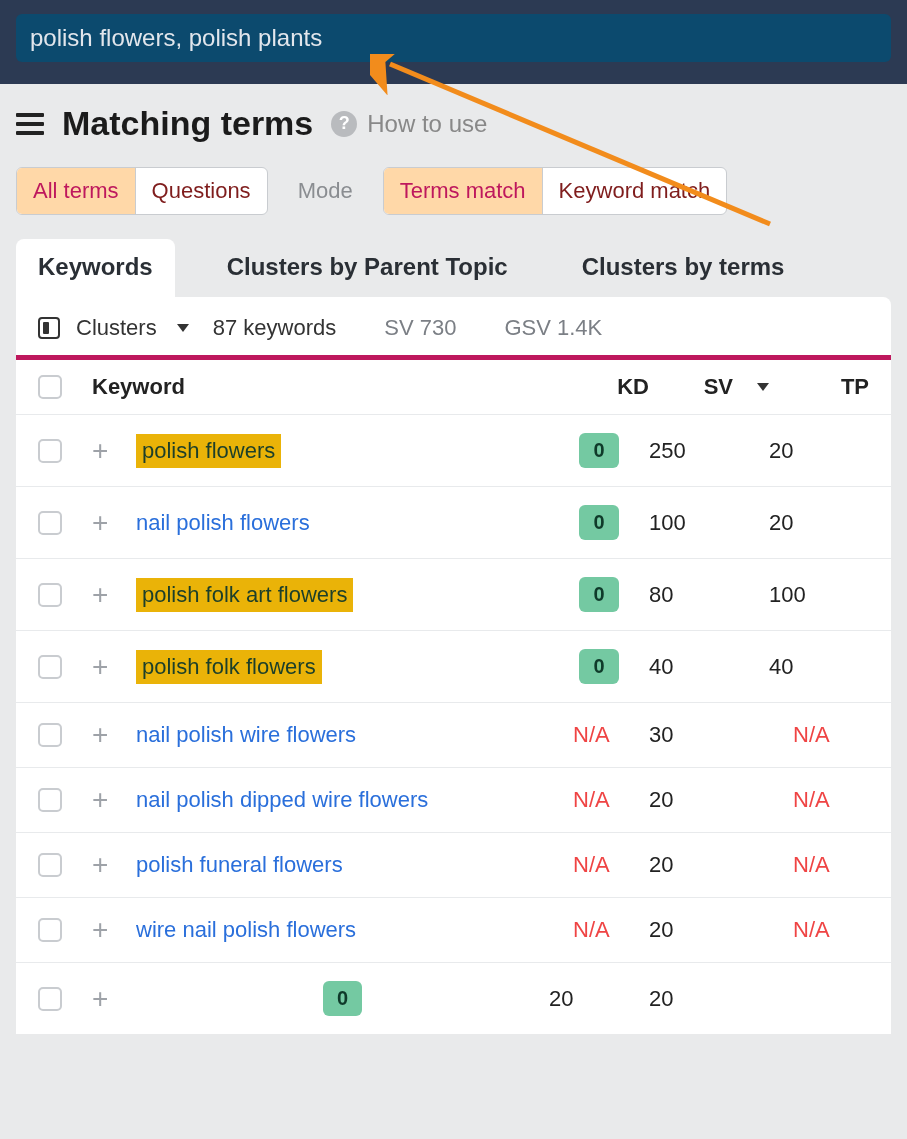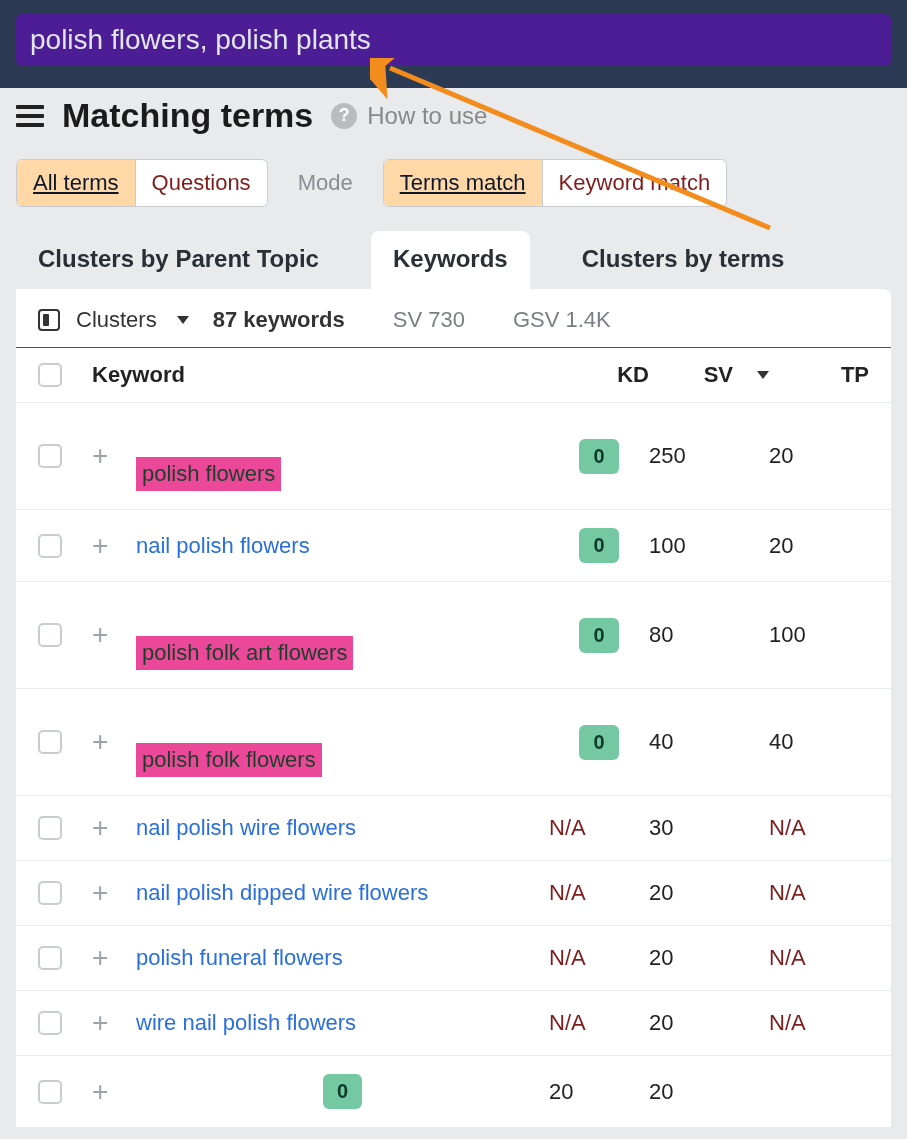--- a/index.html
+++ b/index.html
@@ -1,55 +1,55 @@
 <!DOCTYPE html>
 <html><head>
 <meta charset="utf-8">
 <style>
   * { box-sizing: border-box; margin: 0; padding: 0; }
   html, body { width: 907px; font-family: -apple-system, BlinkMacSystemFont, "Segoe UI", Helvetica, Arial, sans-serif; background: #e9eaeb; color: #333; }
   .topbar { background: #2c3a53; padding: 14px 16px 22px 16px; }
-  .searchbox { background: #4c1d95; border-radius: 6px; padding: 10px 14px; color: #e2e6ec; font-size: 28px; }
-  .page { background: #e9eaeb; padding: 8px 16px 0 16px; position: relative; }
+  .searchbox { background: #0c4a6e; border-radius: 6px; padding: 10px 14px; color: #e2e6ec; font-size: 24px; }
+  .page { background: #e9eaeb; padding: 20px 16px 0 16px; position: relative; }
   .arrow { position: absolute; left: 370px; top: -30px; pointer-events: none; }
   .heading { display: flex; align-items: center; gap: 18px; margin-bottom: 24px; }
   .hamburger { width: 28px; height: 22px; display: flex; flex-direction: column; justify-content: space-between; cursor: pointer; }
   .hamburger span { display: block; height: 4px; background: #222; border-radius: 1px; }
   .title { font-size: 34px; font-weight: 700; color: #1b1b1b; }
   .help { display: flex; align-items: center; gap: 10px; color: #888; font-size: 24px; cursor: pointer; }
   .help-q { width: 26px; height: 26px; border-radius: 50%; background: #b9bbbe; color: #fff; display:flex; align-items:center; justify-content:center; font-weight:700; font-size:18px; }
   .filters { display: flex; align-items: center; gap: 30px; margin-bottom: 24px; }
   .segmented { display: flex; border: 1px solid #c9ccd0; border-radius: 6px; overflow: hidden; background: #fff; }
   .segmented .opt { padding: 10px 16px; font-size: 22px; color: #7f1d1d; cursor: pointer; }
   .segmented .opt + .opt { border-left: 1px solid #c9ccd0; }
-  .segmented .opt.active { background: #ffd8a8; color: #0f172a; text-decoration: underline; }
+  .segmented .opt.active { background: #ffd8a8; color: #be185d; }
   .mode-label { color: #8a8d91; font-size: 22px; }
   .tabs { display: flex; gap: 30px; border-bottom: 0; }
   .tab { padding: 14px 22px 16px 22px; font-size: 24px; font-weight: 700; color: #2a2f35; cursor: pointer; border-radius: 8px 8px 0 0; }
   .tab.active { background: #fff; }
   .panel { background: #fff; border-radius: 0 8px 0 0; padding: 0; }
   .summary { display: flex; align-items: center; gap: 24px; padding: 18px 22px 14px 22px; font-size: 22px; color: #333; }
   .summary .clusters-ctrl { display: flex; align-items: center; gap: 16px; cursor: pointer; }
   .clusters-icon { width: 22px; height: 22px; border: 2px solid #333; border-radius: 4px; position: relative; }
   .clusters-icon::before { content:""; position:absolute; left:3px; top:3px; bottom:3px; width:6px; background:#333; border-radius:1px; }
   .caret-down { display:inline-block; width:0; height:0; border-left:6px solid transparent; border-right:6px solid transparent; border-top:8px solid #333; margin-left:4px; }
-  .summary strong { font-weight: 700; text-align: right; }
+  .summary strong { font-weight: 400; text-align: right; }
   .summary .muted { color: #7b7f85; margin-left: 24px; }
-  .thead { display: grid; grid-template-columns: 54px 1fr 100px 120px 100px; align-items: center; padding: 14px 22px 14px 22px; border-top: 1px solid #be185d; font-size: 22px; font-weight:700; color:#222; }
+  .thead { display: grid; grid-template-columns: 54px 1fr 100px 120px 100px; align-items: center; padding: 14px 22px 14px 22px; border-top: 5px solid #be185d; font-size: 22px; font-weight:700; color:#222; }
   .thead .th-right { text-align: right; }
   .thead .sv { display:flex; justify-content:flex-end; align-items:center; gap:20px; }
   .master-check { width: 24px; height: 24px; border: 2px solid #c9ccd0; border-radius: 5px; background:#fff; cursor:pointer; }
   .row { display: grid; grid-template-columns: 54px 44px 1fr 100px 120px 100px; align-items: center; padding: 18px 22px; border-top: 1px solid #e8eaec; font-size: 22px; }
   .row .chk { width: 24px; height: 24px; border: 2px solid #c9ccd0; border-radius: 5px; background:#fff; cursor:pointer; }
   .row .plus { font-size: 28px; color: #9ea2a8; font-weight: 400; cursor: pointer; line-height: 1; }
   .row .kw { color: #2a6fdb; cursor: pointer; }
-  .row .kw.hl { background: #ec4899; color: #1c3f2a; padding: 4px 6px; display:inline-block;margin-top:36px; }
+  .row .kw.hl { background: #eab308; color: #1c3f2a; padding: 4px 6px; display:inline-block; }
   .row .kd { text-align:center; }
   .kd-badge { display:inline-block; background:#74c9a2; color:#0f3a2a; font-weight:700; border-radius:6px; padding: 6px 14px; font-size: 20px; }
-  .row .na { color:#7f1d1d; }
+  .row .na { color:#ef4444;margin-left:24px; }
   .row .num { text-align:left; color:#222; }
 </style>
 </head>
 <body>
 
 <div class="topbar">
   <div class="searchbox">polish flowers, polish plants</div>
 </div>
 
 <div class="page">
@@ -82,22 +82,22 @@
       <div class="opt">Questions</div>
     </div>
     <div class="mode-label">Mode</div>
     <div class="segmented">
       <div class="opt active">Terms match</div>
       <div class="opt">Keyword match</div>
     </div>
   </div>
 
   <div class="tabs">
+    <div class="tab active">Keywords</div>
     <div class="tab">Clusters by Parent Topic</div>
-    <div class="tab active">Keywords</div>
     <div class="tab">Clusters by terms</div>
   </div>
 
   <div class="panel">
 
     <div class="summary">
       <div class="clusters-ctrl">
         <span class="clusters-icon"></span>
         <span>Clusters</span>
         <span class="caret-down"></span>

